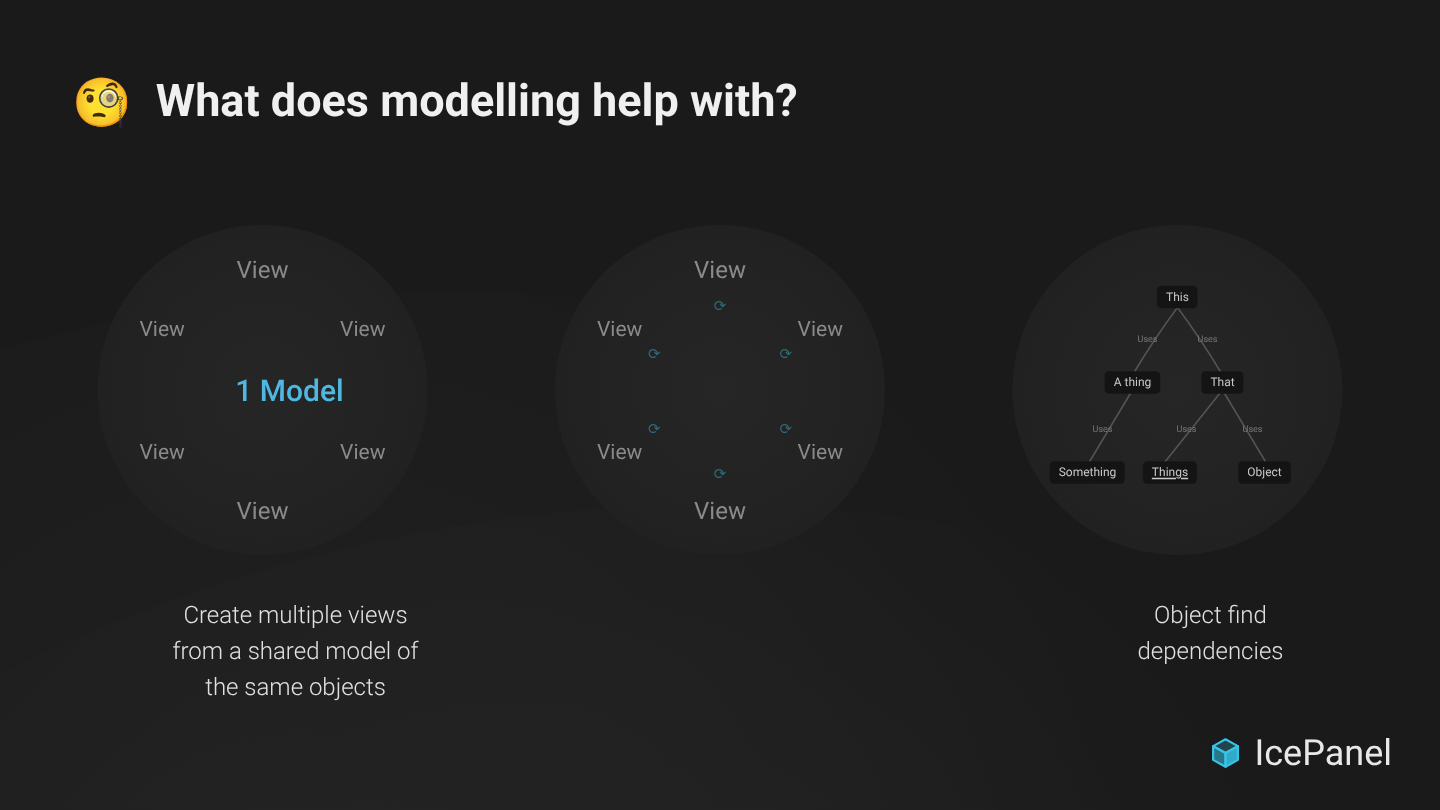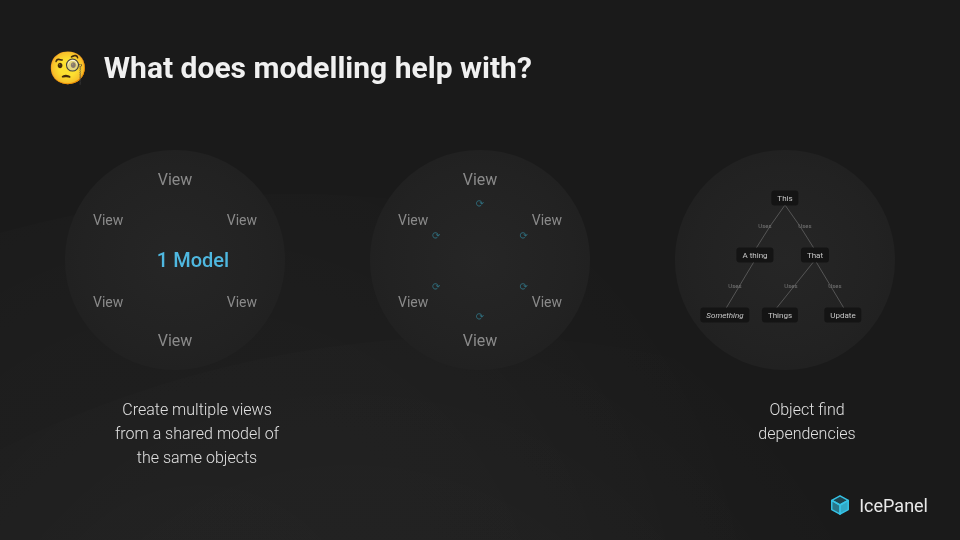--- a/index.html
+++ b/index.html
@@ -123,21 +123,21 @@
 
   .logo {
     position: absolute;
     right: 32px;
     bottom: 24px;
     display: flex;
     align-items: center;
     gap: 8px;
   }
   .logo svg { width: 22px; height: 22px; }
-  .logo-text { font-size: 18px; color: #e8e8e8; font-weight: 400; }
+  .logo-text { font-size: 24px; color: #e8e8e8; font-weight: 400; }
 </style>
 </head>
 <body>
 
 <div class="bg-wave"></div>
 
 <div class="header">
   <span class="emoji">🧐</span>
   <h1>What does modelling help with?</h1>
 </div>
@@ -190,23 +190,23 @@
           <text x="90" y="78">Uses</text>
           <text x="130" y="78">Uses</text>
           <text x="60" y="138">Uses</text>
           <text x="116" y="138">Uses</text>
           <text x="160" y="138">Uses</text>
         </g>
       </svg>
       <div class="node" style="left:110px; top:48px;">This</div>
       <div class="node" style="left:80px;  top:105px;">A thing</div>
       <div class="node" style="left:140px; top:105px;">That</div>
-      <div class="node" style="left:50px;  top:165px;font-style:italic;">Something</div>
-      <div class="node" style="left:105px; top:165px;">Things</div>
-      <div class="node" style="left:168px; top:165px;">Update</div>
+      <div class="node" style="left:50px;  top:165px;">Something</div>
+      <div class="node" style="left:105px; top:165px;text-decoration:underline;">Things</div>
+      <div class="node" style="left:168px; top:165px;">Object</div>
     </div>
     <div class="caption">Object find
 dependencies</div>
   </div>
 
 </div>
 
 <div class="logo">
   <svg viewBox="0 0 24 24">
     <g fill="none" stroke="#36c3e6" stroke-width="1.6" stroke-linejoin="round">

